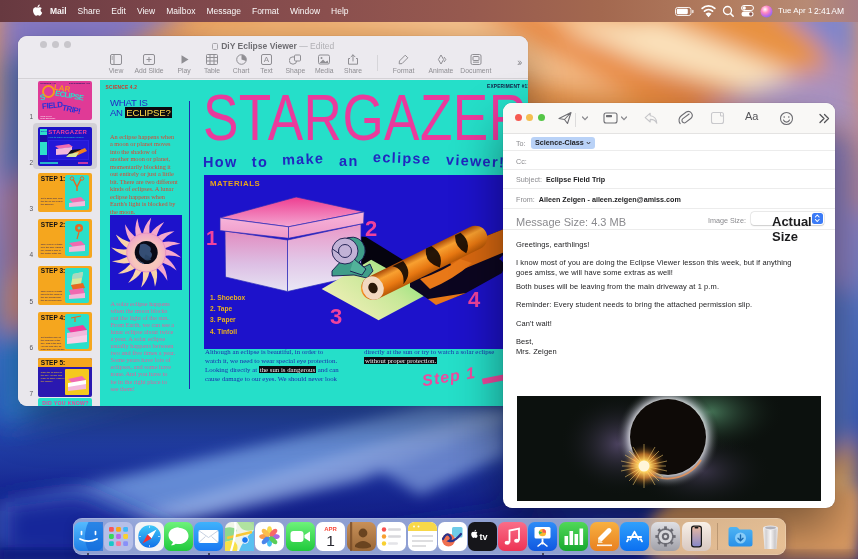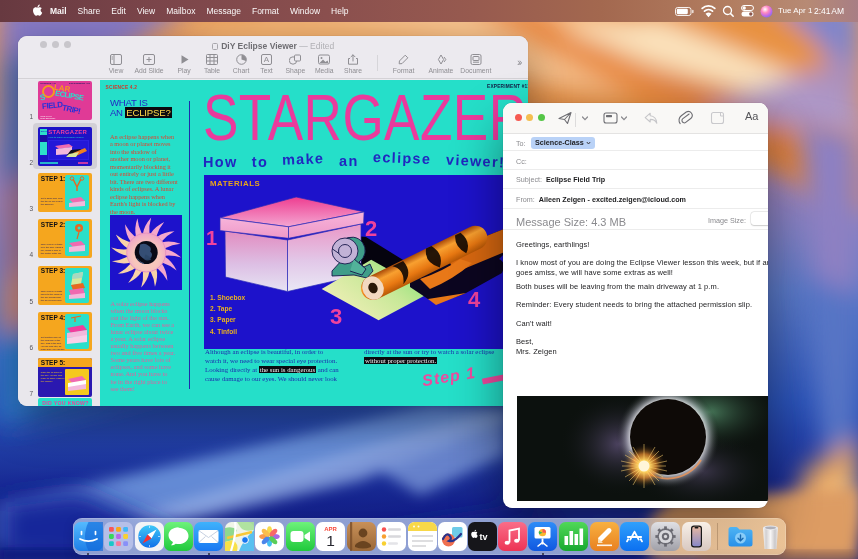--- a/index.html
+++ b/index.html
@@ -26,21 +26,21 @@
 .kti svg { display:block; margin:0 auto; }
 .kti .lb { font-size:6.8px; margin-top:1.5px; white-space:nowrap; }
 
 #kn-side { position:absolute; left:0; top:44px; width:82px; height:326px; background:#E9E7EC; }
 .thumb { position:absolute; left:20.3px; width:53.7px; height:39px; border-radius:2px; overflow:hidden; }
 .tnum { position:absolute; font-size:6.5px; color:#55545a; width:14px; text-align:right; left:1px; }
 #sel2 { position:absolute; left:14.6px; width:64.4px; height:46px; background:#D2D0D6; border-radius:4px; }
 
 #kn-slide { position:absolute; left:82px; top:44px; width:428px; height:326px; background:#25DFC9; overflow:hidden; }
 
-#mail { left:503px; top:103px; width:265px; height:405px; background:#fff;
+#mail { left:503px; top:103px; width:332px; height:405px; background:#fff;
   box-shadow:0 22px 50px rgba(0,0,0,.45), 0 0 1px rgba(0,0,0,.35); border-radius:9px; overflow:hidden; }
 
 #dock { position:absolute; left:73px; top:518px; width:713px; height:37px; border-radius:9px;
   background:linear-gradient(90deg, rgba(178,196,232,.78) 0%, rgba(178,196,232,.78) 72%, rgba(230,196,158,.8) 85%, rgba(238,202,160,.85) 100%); box-shadow:inset 0 0 0 0.5px rgba(255,255,255,.35), 0 3px 10px rgba(10,20,80,.25); }
 .di { position:absolute; top:4px; width:29px; height:29px; }
 .dot { position:absolute; top:552.5px; width:2.5px; height:2.5px; border-radius:50%; background:#2a2a35; }
 </style>
 </head>
 <body>
 <div id="desk">
@@ -534,21 +534,21 @@
   <div style="position:absolute;left:0;top:65.5px;width:100%;height:1px;background:#ECECEC"></div>
   <div style="position:absolute;left:0;top:84.5px;width:100%;height:1px;background:#ECECEC"></div>
   <div style="position:absolute;left:0;top:104.5px;width:100%;height:1px;background:#ECECEC"></div>
   <div style="position:absolute;left:0;top:125.5px;width:100%;height:1px;background:#ECECEC"></div>
   <div style="position:absolute;left:13px;top:35.8px;font-size:7.2px;color:#8a8a8e">To:</div>
   <div style="position:absolute;left:27.5px;top:33.8px;height:12.5px;padding:0 4px 0 4.5px;background:#B9D2F7;border-radius:3px;font-size:7.2px;font-weight:700;color:#1c1c1e;line-height:12.5px">Science-Class<svg width="5" height="4" viewBox="0 0 5 4" style="margin-left:2px">
           <path d="M0.8 1 L2.5 3 L4.2 1" stroke="#3c3c40" stroke-width="1" fill="none"></path>
         </svg></div>
   <div style="position:absolute;left:13px;top:53.5px;font-size:7.2px;color:#8a8a8e">Cc:</div>
   <div style="position:absolute;left:13px;top:72.3px;font-size:7.2px;color:#8a8a8e">Subject: <span style="color:#1c1c1e;font-weight:700;margin-left:2px">Eclipse Field Trip</span></div>
-  <div style="position:absolute;left:13px;top:92.3px;font-size:7.2px;color:#8a8a8e">From: <span style="color:#1c1c1e;font-weight:700;margin-left:2px">Aileen Zeigen - excited.zeigen@icloud.com</span></div>
+  <div style="position:absolute;left:13px;top:92.3px;font-size:7.2px;color:#8a8a8e">From: <span style="color:#1c1c1e;font-weight:700;margin-left:2px">Aileen Zeigen - aileen.zeigen@amiss.com</span></div>
   <div style="position:absolute;left:13px;top:112.8px;font-size:11px;color:#8a8a8e">Message Size: 4.3 MB</div>
   <div style="position:absolute;left:205px;top:112.8px;font-size:7.2px;color:#8a8a8e">Image Size:</div>
   <div style="position:absolute;left:248px;top:108.5px;width:73px;height:13.5px;background:#fff;border-radius:3px;box-shadow:0 0 0 0.5px rgba(0,0,0,0.12),0 0.5px 1.5px rgba(0,0,0,0.15)">
     <span style="position:absolute;left:21px;top:2.6px;font-size:13px;font-weight:700;color:#1c1c1e">Actual Size</span>
     <span style="position:absolute;right:1.5px;top:1.5px;width:10.5px;height:10.5px;background:#3B7BF7;border-radius:2.5px"></span>
     <svg style="position:absolute;right:1.5px;top:1.5px" width="10.5" height="10.5" viewBox="0 0 10.5 10.5">
           <path d="M3.4 4 L5.25 2 L7.1 4 M3.4 6.5 L5.25 8.5 L7.1 6.5" fill="none" stroke="#fff" stroke-width="1.1" stroke-linecap="round" stroke-linejoin="round"></path>
         </svg>
   </div>
 

